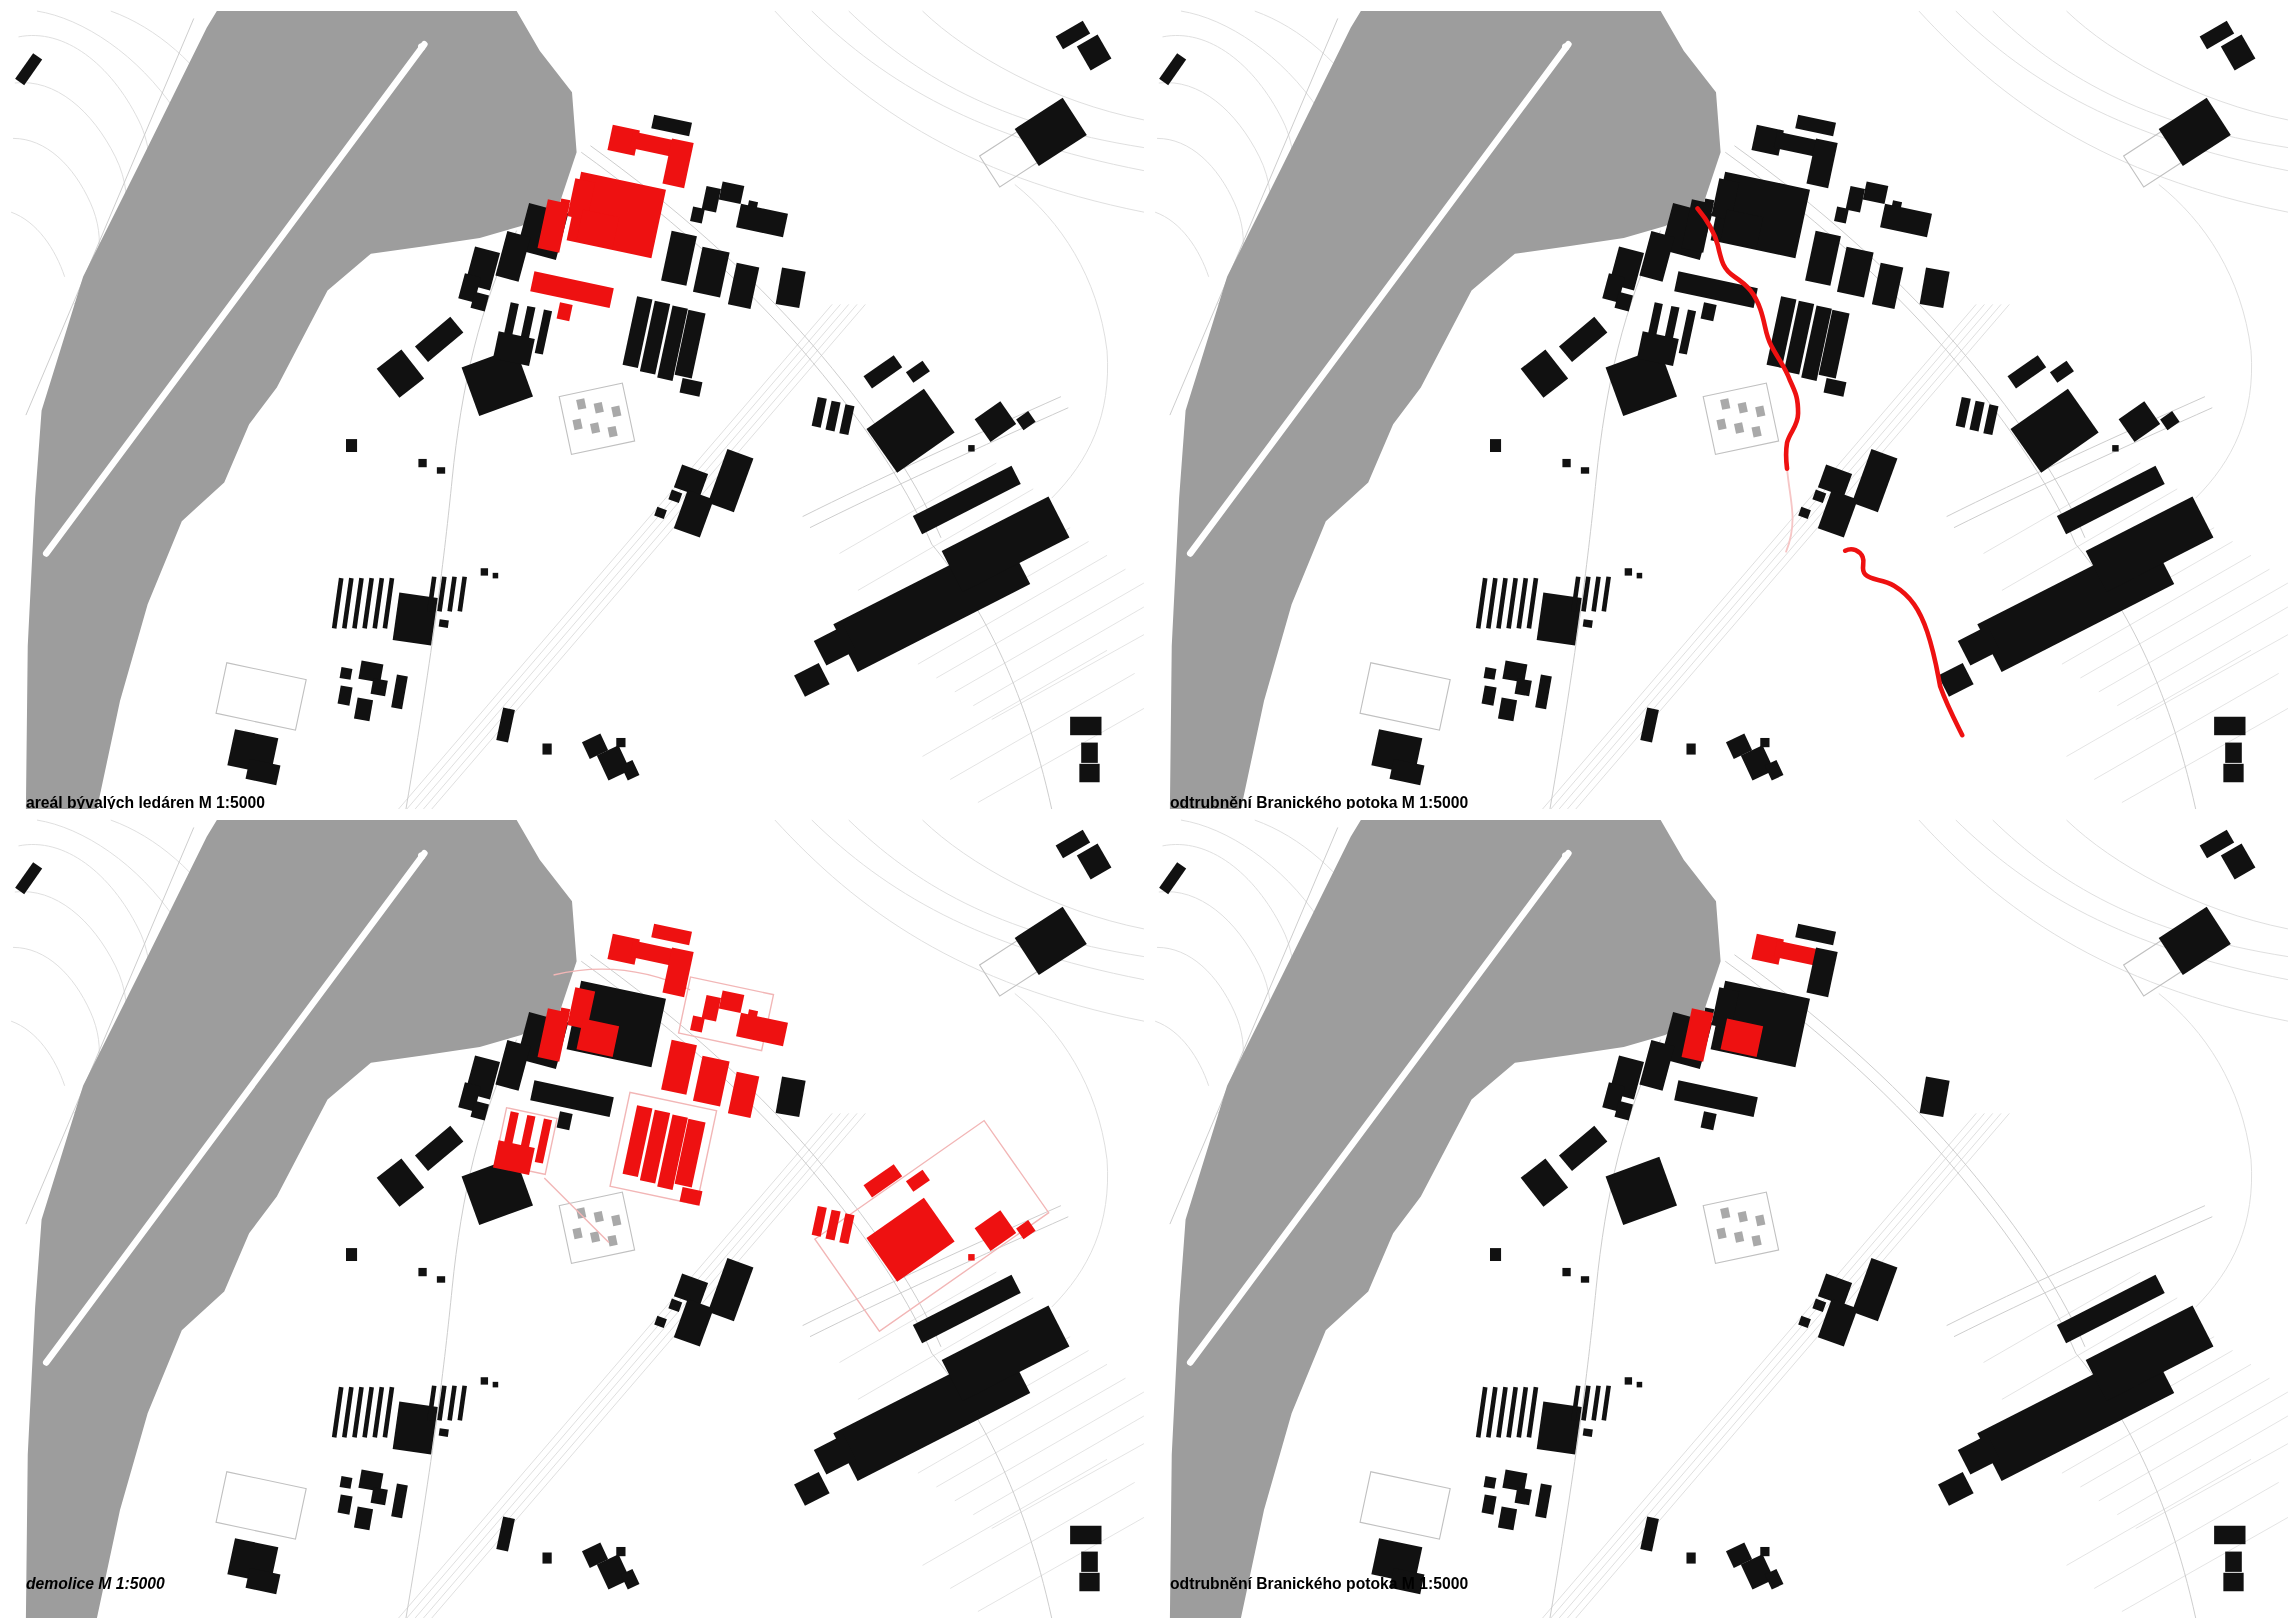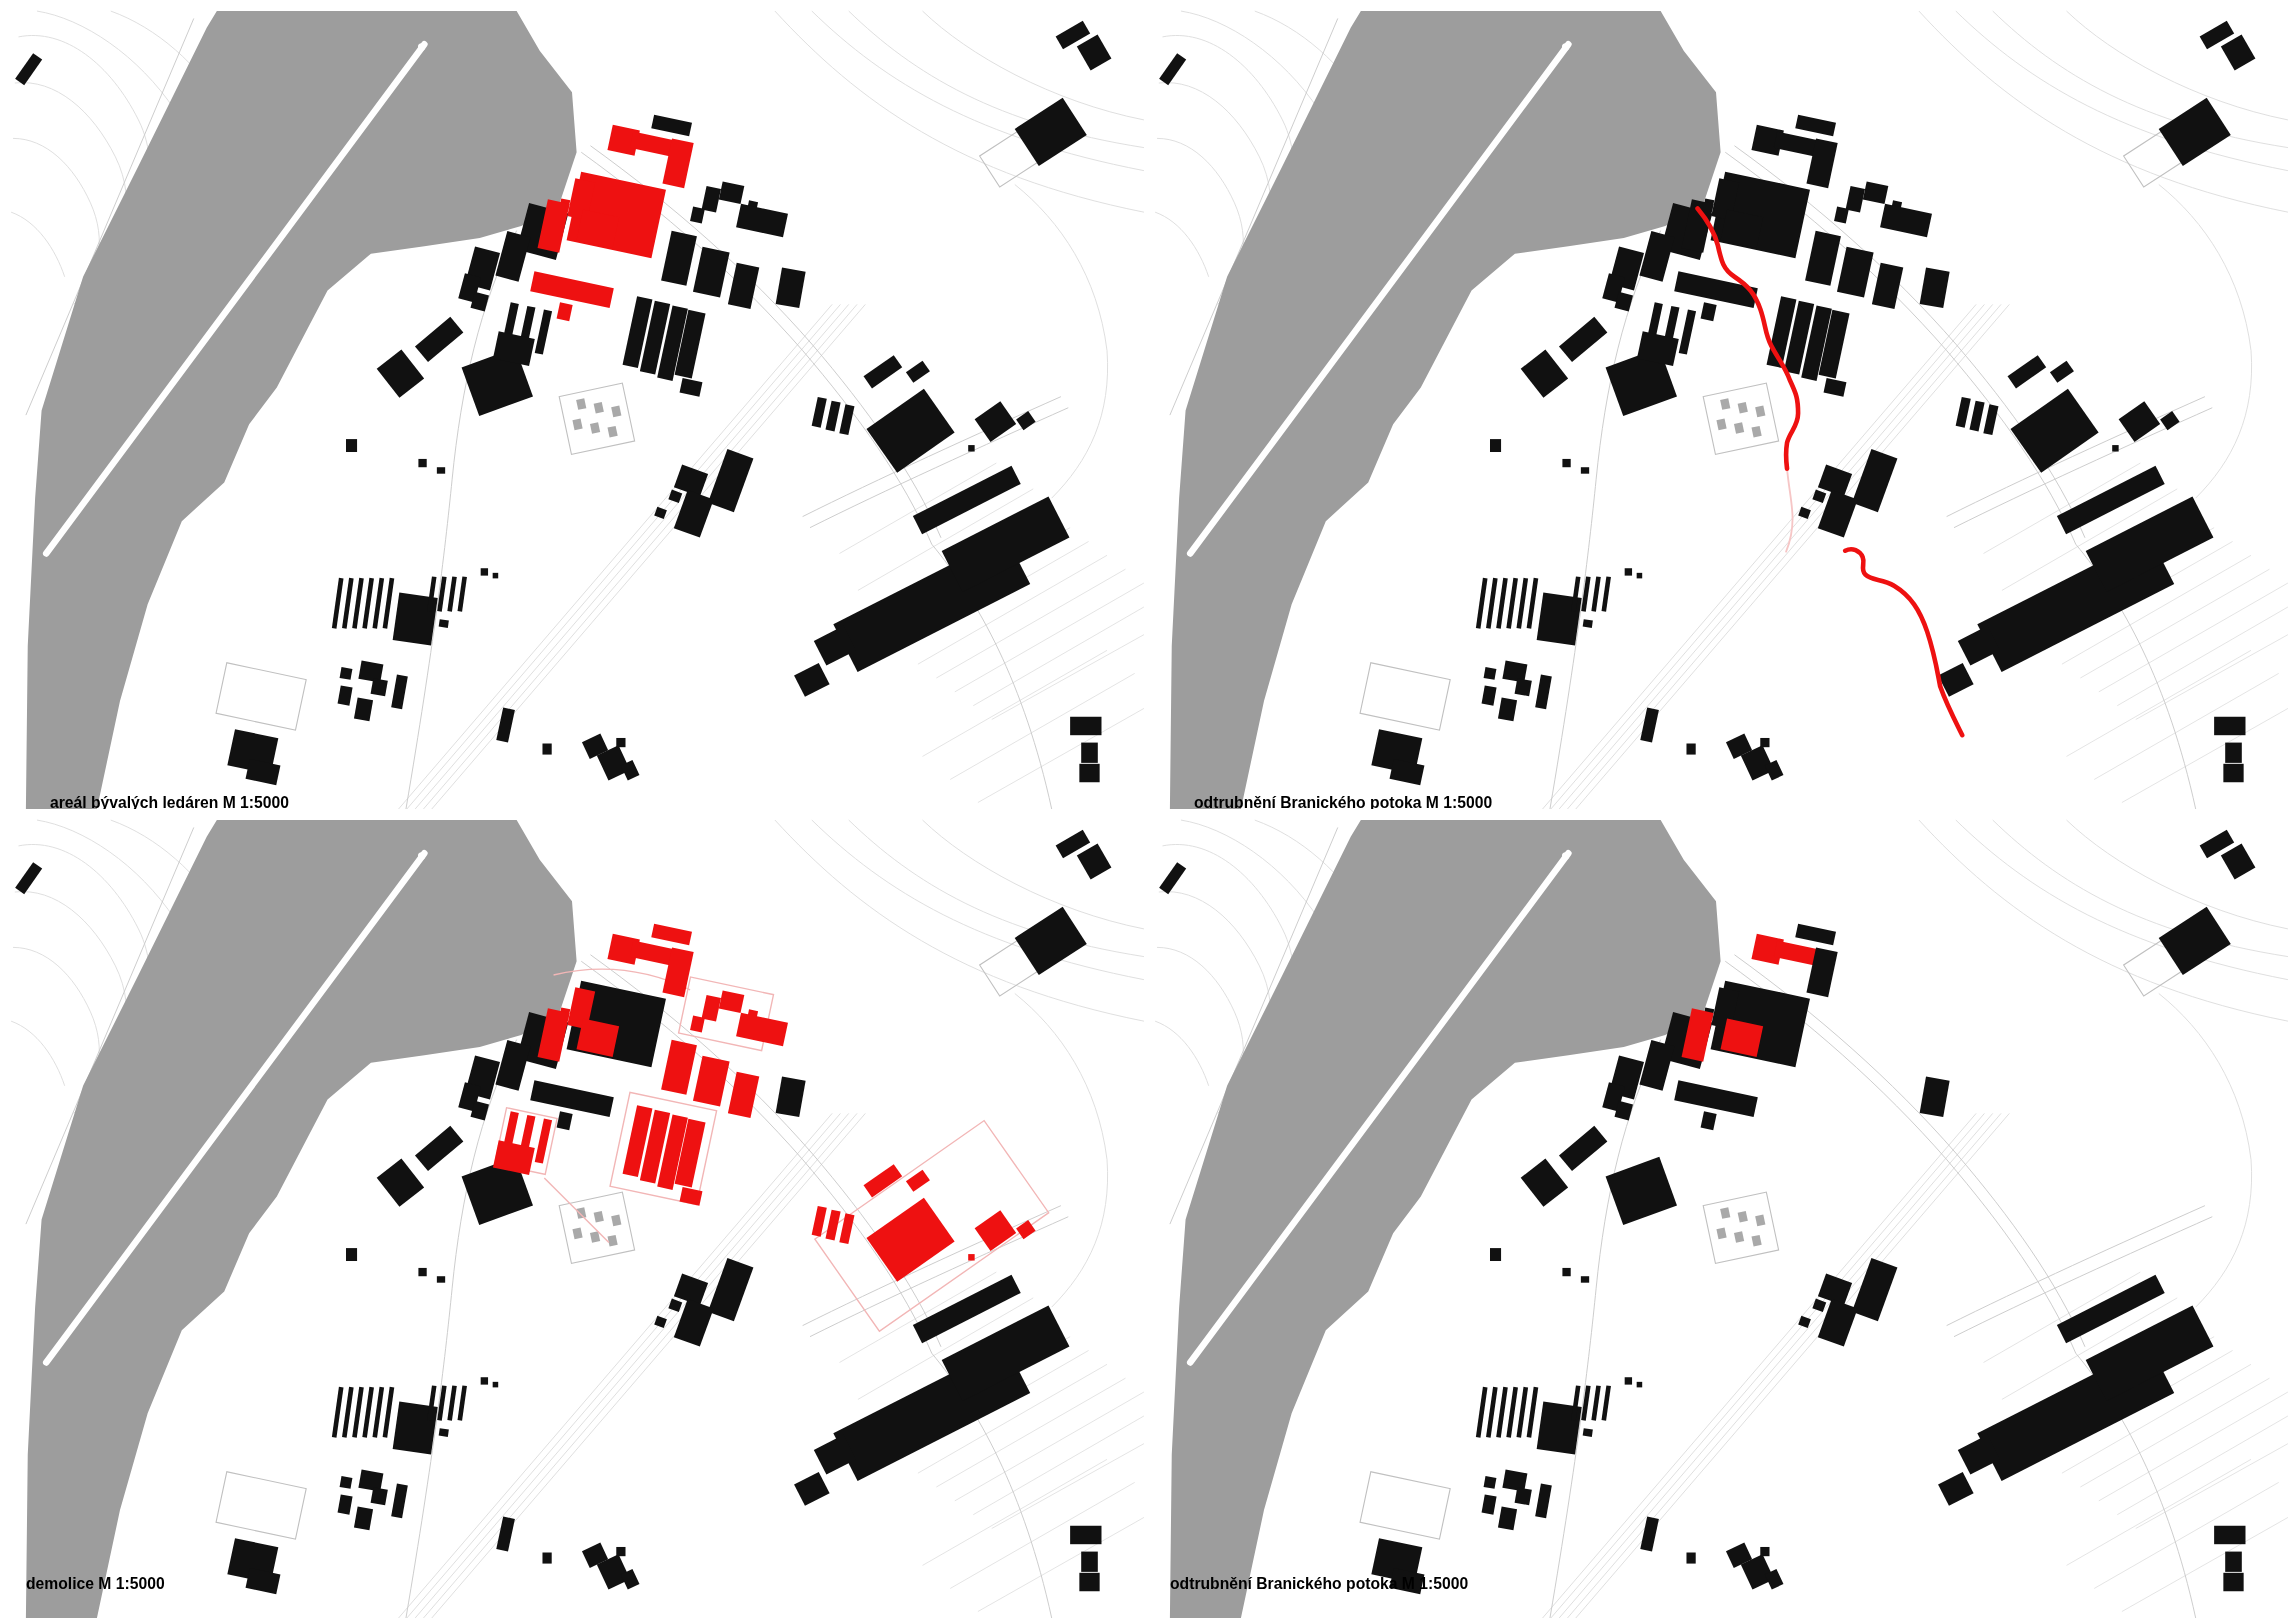--- a/index.html
+++ b/index.html
@@ -2,25 +2,25 @@
 <html style="font-size:14.8px"><head>
 <meta charset="utf-8">
 <style>
   html,body{margin:0;padding:0;background:#ffffff;}
   .sheet{position:relative;width:2289px;height:1619px;background:#ffffff;overflow:hidden;
          font-family:"Liberation Sans", sans-serif;}
   .panel{position:absolute;width:1144px;height:809px;background:#ffffff;}
   .panel svg{position:absolute;left:0;top:0;width:1144px;height:809px;display:block;}
   #panel-1{left:0;top:0;}
   #panel-2{left:1144px;top:0;}
-  #panel-3{left:0;top:809px;}
+  #panel-3{left:0;top:809px;font-style:italic;}
   #panel-4{left:1144px;top:809px;}
   .caption{position:absolute;left:26px;font-weight:bold;font-size:15.7px;color:#000;
            letter-spacing:0px;white-space:nowrap;}
-  .row1 .caption{top:794px;padding-left:24px;}
+  .row1 .caption{top:794px;}
   .row2 .caption{top:766px;}
 </style>
 </head>
 <body>
 
 <div class="sheet">
 
   <div class="panel row1" id="panel-1">
     <svg viewBox="0 0 1240 877">
         <path d="M20,40 C70,30 120,70 150,130 C180,190 150,260 110,300" fill="none" stroke="#dcdcdc" stroke-width="1" stroke-linecap="butt"></path>

